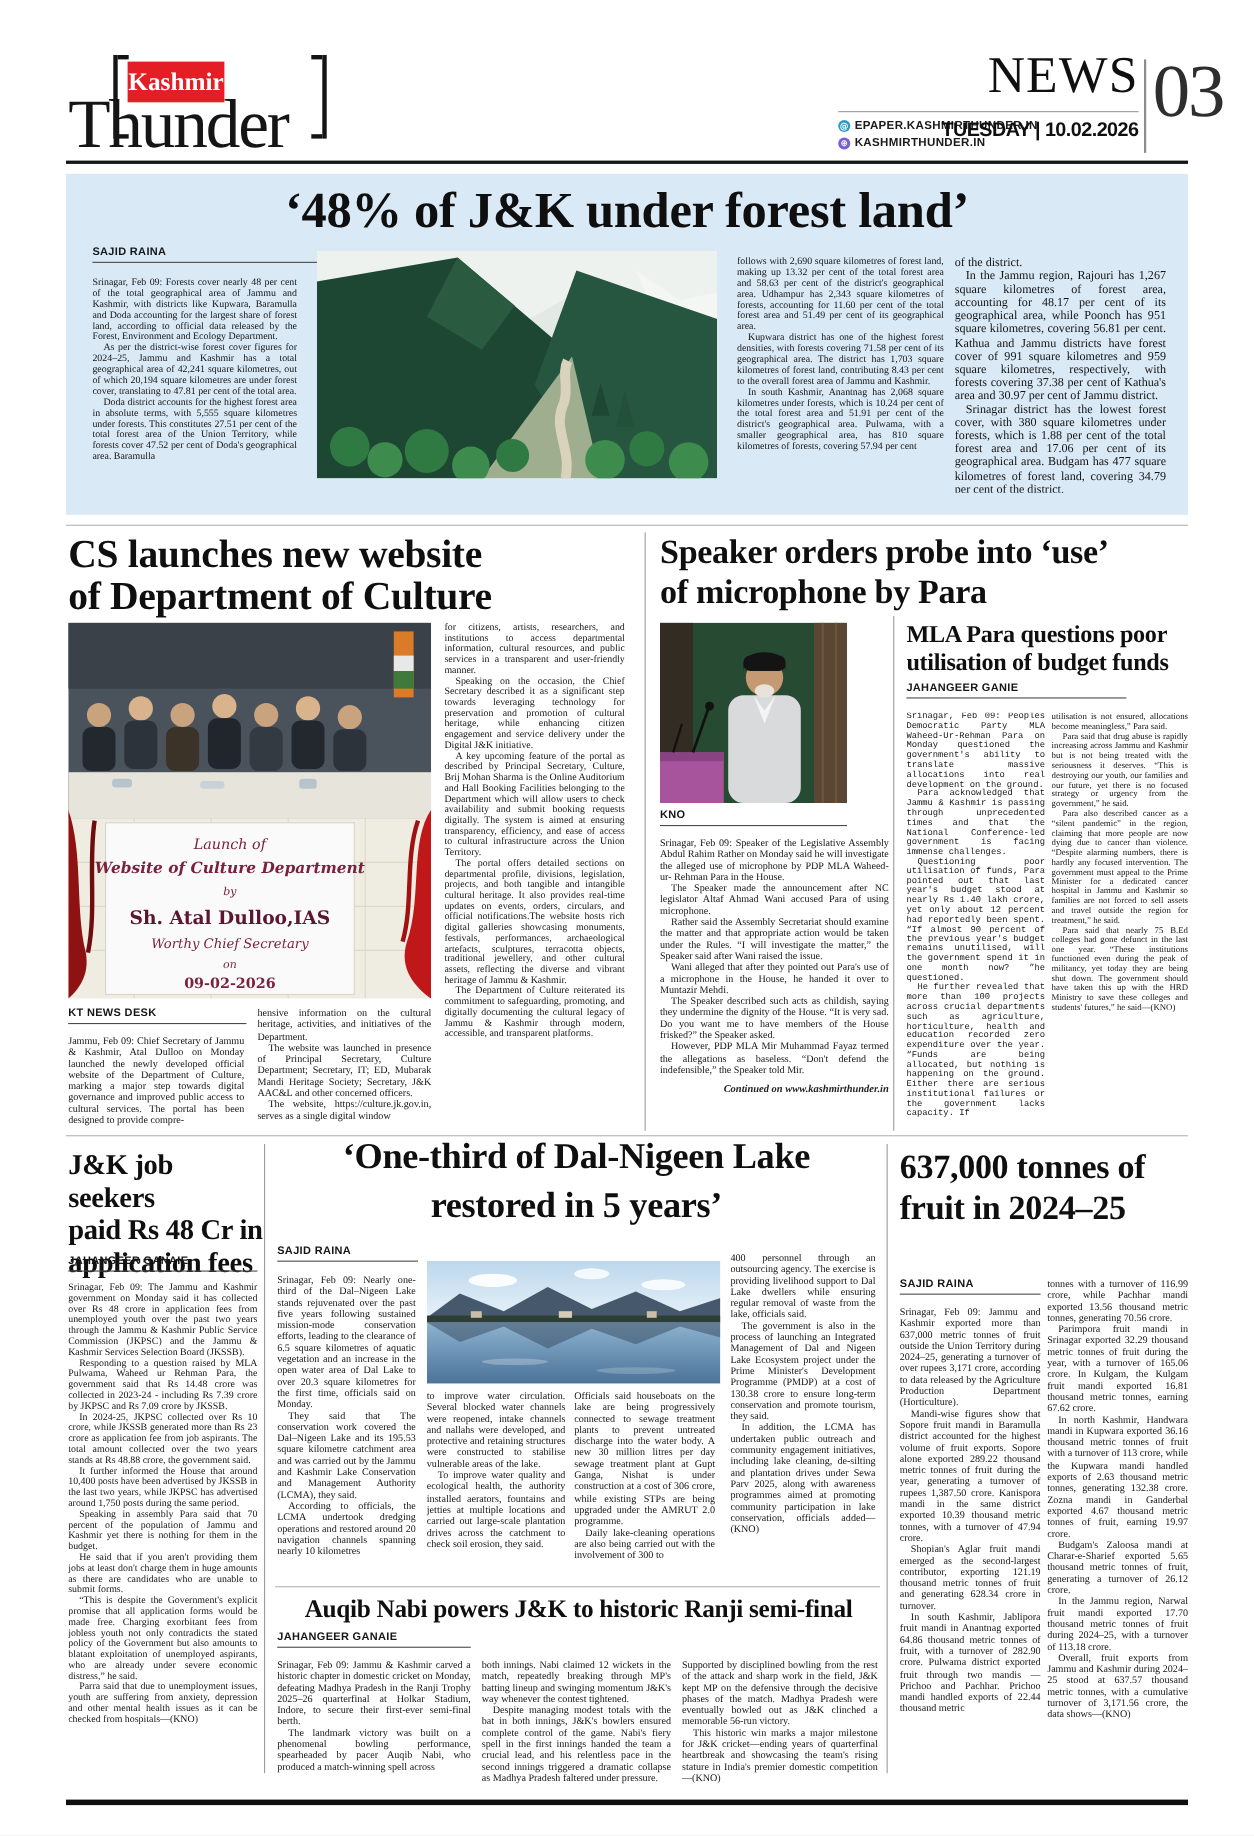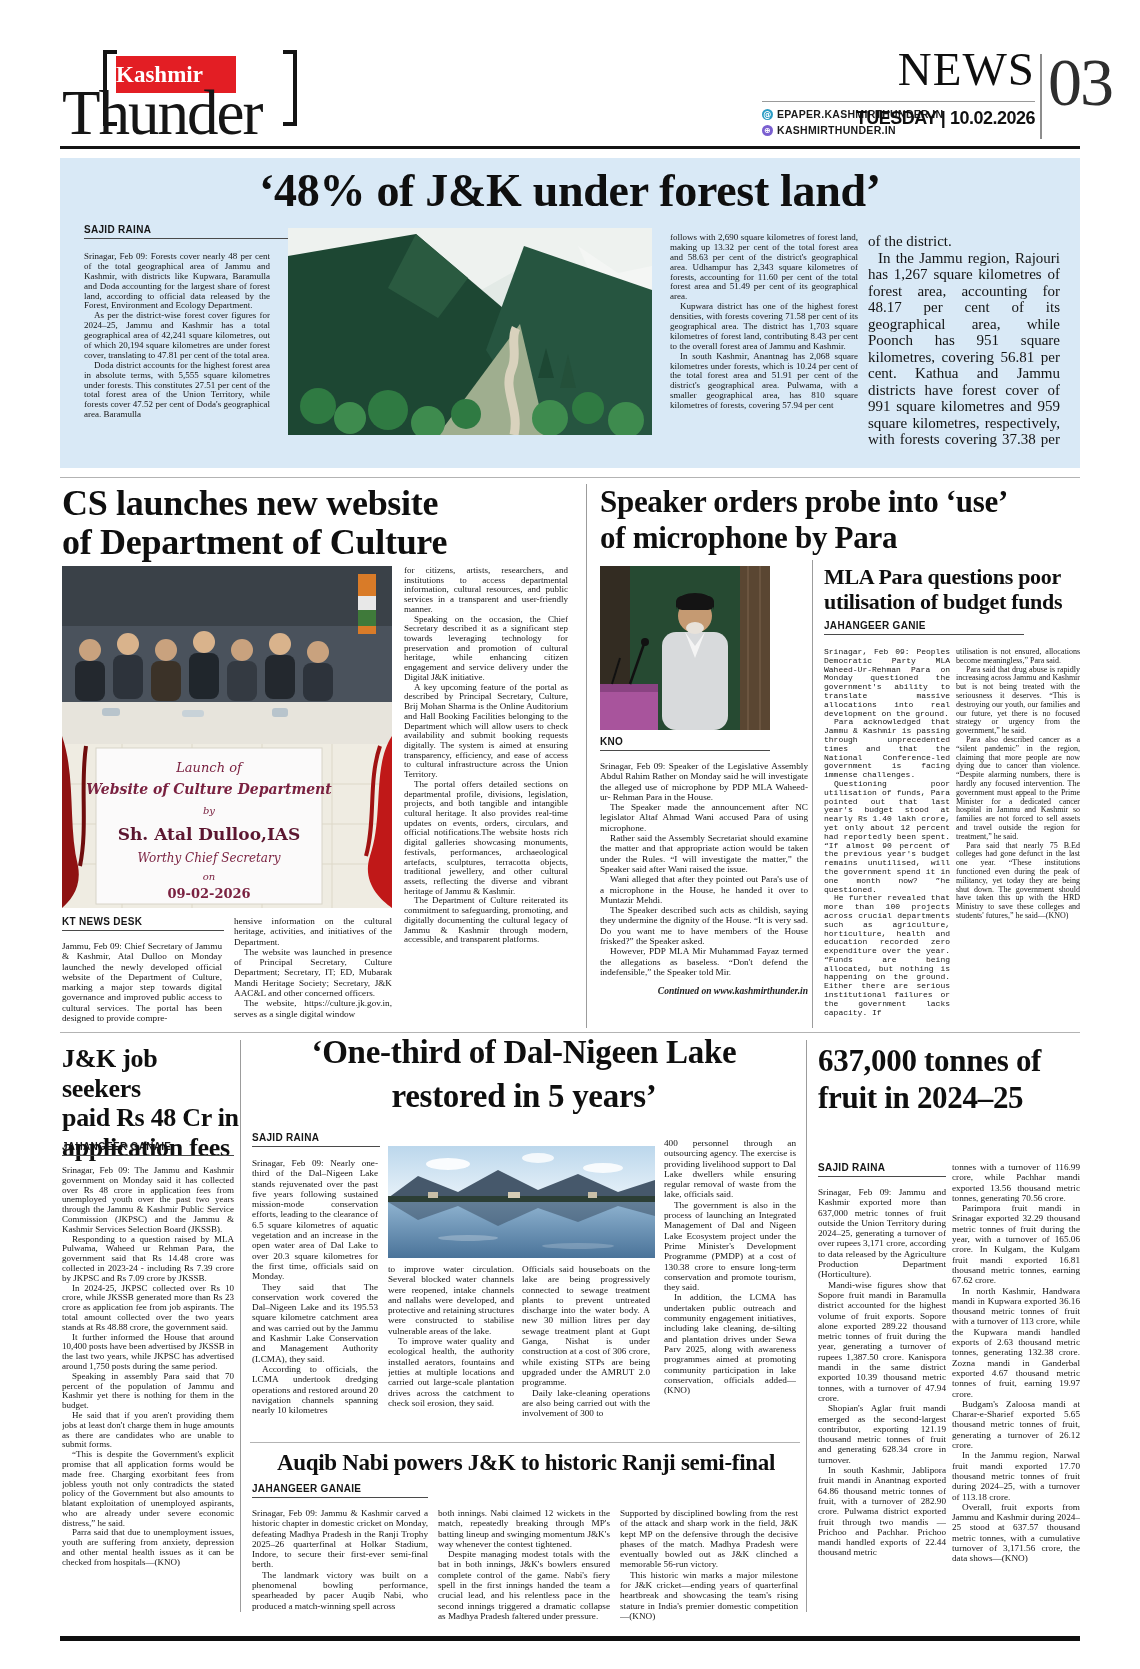--- a/index.html
+++ b/index.html
@@ -5,22 +5,22 @@
   * { margin:0; padding:0; box-sizing:border-box; }
   body { background:#888; }
   .page {
     position:relative; width:1140px; height:1669px; background:#ffffff;
     font-family:"Liberation Serif", serif; color:#141414; overflow:hidden;
     margin:0 auto;
   }
   .abs { position:absolute; }
 
   
-  .brand-box { position:absolute; left:116px; top:56px; width:120px; height:37px;
-    background:#e31e24; color:#fff; display:flex; align-items:center; justify-content:flex-start;
+  .brand-box { position:absolute; left:116px; top:56px; width:88px; height:37px;
+    background:#e31e24; color:#fff; display:flex; align-items:center; justify-content:center;
     font-family:"Liberation Serif", serif; font-weight:700; font-size:23px; }
   .bracket { position:absolute; top:50px; width:10px; height:76px; }
   .bracket.l { left:103px; border-left:4px solid #141414; }
   .bracket.l::before, .bracket.l::after { content:""; position:absolute; left:0; width:10px; height:4px; background:#141414; }
   .bracket.r { left:287px; border-right:4px solid #141414; }
   .bracket.r::before, .bracket.r::after { content:""; position:absolute; right:0; width:10px; height:4px; background:#141414; }
   .bracket::before { top:0; } .bracket::after { bottom:0; }
   .brand-word { position:absolute; left:62px; top:82px; font-size:63px; line-height:1;
     letter-spacing:-2px; color:#151515; font-family:"Liberation Serif", serif; }
   .news-word { position:absolute; left:820px; top:44px; width:215px; text-align:right;
@@ -136,21 +136,21 @@
       <polygon points="250,150 258,120 266,150" fill="#1d4733"></polygon>
       <polygon points="272,160 280,126 288,160" fill="#24503a"></polygon>
     </svg>
   </div>
 
   <div class="abs col" style="left:670px; top:233px; width:188px; height:215px; font-size:9px; line-height:1.1;">
       <p>follows with 2,690 square kilometres of forest land, making up 13.32 per cent of the total forest area and 58.63 per cent of the district's geographical area. Udhampur has 2,343 square kilometres of forests, accounting for 11.60 per cent of the total forest area and 51.49 per cent of its geographical area.</p>
       <p>Kupwara district has one of the highest forest densities, with forests covering 71.58 per cent of its geographical area. The district has 1,703 square kilometres of forest land, contributing 8.43 per cent to the overall forest area of Jammu and Kashmir.</p>
       <p>In south Kashmir, Anantnag has 2,068 square kilometres under forests, which is 10.24 per cent of the total forest area and 51.91 per cent of the district's geographical area. Pulwama, with a smaller geographical area, has 810 square kilometres of forests, covering 57.94 per cent</p>
     </div>
-  <div class="abs col" style="left:868px; top:233px; width:192px; height:215px; font-size:15px; line-height:1.1;">
+  <div class="abs col" style="left:868px; top:233px; width:192px; height:215px; font-size:11px; line-height:1.1;">
       <p>of the district.</p>
       <p>In the Jammu region, Rajouri has 1,267 square kilometres of forest area, accounting for 48.17 per cent of its geographical area, while Poonch has 951 square kilometres, covering 56.81 per cent. Kathua and Jammu districts have forest cover of 991 square kilometres and 959 square kilometres, respectively, with forests covering 37.38 per cent of Kathua's area and 30.97 per cent of Jammu district.</p>
       <p>Srinagar district has the lowest forest cover, with 380 square kilometres under forests, which is 1.88 per cent of the total forest area and 17.06 per cent of its geographical area. Budgam has 477 square kilometres of forest land, covering 34.79 per cent of the district.</p>
       <p>The data pertains to areas on this side of the Line of Control and excludes regions under illegal occupation of China and Pakistan, the department said—(KNO)</p>
     </div>
 
   <div class="hrule" style="left:60px; top:477px; width:1020px;"></div>
 
   <div class="abs headline h-culture" style="left:62px; top:484px; width:502px;">
       <p>CS launches new website</p>

